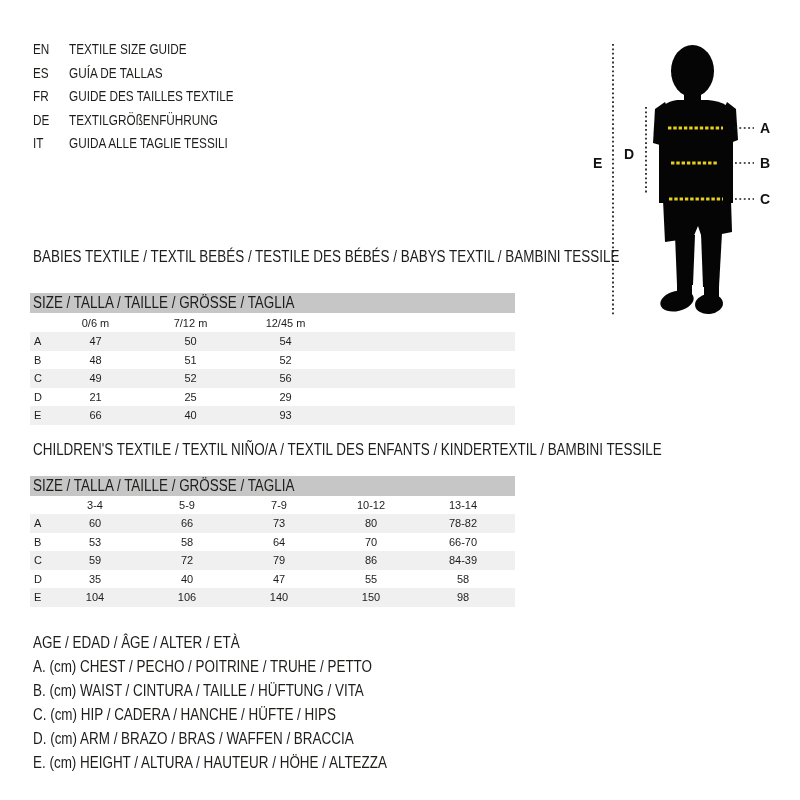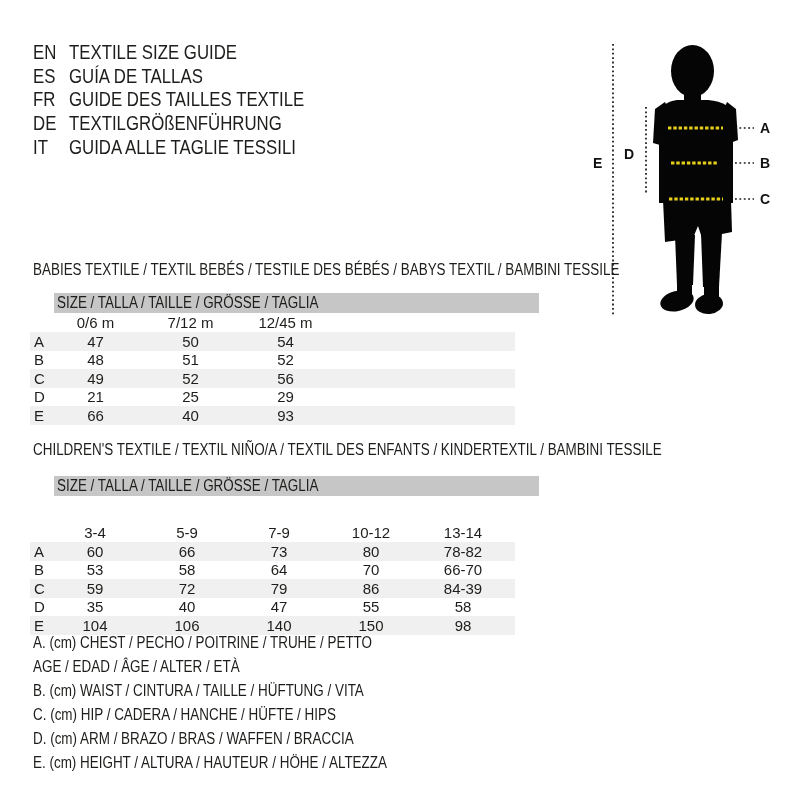--- a/index.html
+++ b/index.html
@@ -2,42 +2,42 @@
 <html><head>
 <meta charset="utf-8">
 <style>
   html,body{margin:0;padding:0;background:#fff;}
   .canvas{position:relative;width:800px;height:800px;background:#ffffff;overflow:hidden;
           font-family:"Liberation Sans",sans-serif;color:#1d1d1b;}
   .cond{display:inline-block;transform:scaleX(.84);transform-origin:0 50%;white-space:nowrap;}
 
   
   .lang-block{position:absolute;left:33px;top:41px;}
-  .lang-row{display:flex;height:23.6px;align-items:center;font-size:20px;}
+  .lang-row{display:flex;height:23.6px;align-items:flex-start;font-size:14px;}
   .lang-code{width:36px;flex:0 0 36px;}
 
   
   .figure{position:absolute;left:585px;top:30px;width:215px;height:300px;}
 
   
   .section-title{position:absolute;left:33px;height:18px;font-size:16px;line-height:18px;}
-  .title-babies{top:261px;}
+  .title-babies{top:248px;}
   .title-children{top:441px;}
 
   
   .size-bar{position:absolute;left:30px;width:485px;height:20px;background:#c6c6c6;
-            font-size:16px;line-height:20px;padding-left:3px;box-sizing:border-box;margin-left:24px;}
+            font-size:16px;line-height:20px;padding-left:3px;box-sizing:border-box;}
   .bar-babies{top:293px;}
   .bar-children{top:476px;}
 
   
   table.size-table{position:absolute;left:30px;width:485px;border-collapse:collapse;table-layout:fixed;
-                   font-size:15px;}
+                   font-size:11px;}
   .table-babies{top:313px;}
-  .table-children{top:523px;}
+  .table-children{top:495px;}
   .size-table th,.size-table td{padding:0;font-weight:normal;text-align:center;}
   .size-table thead tr{height:19px;}
   .size-table tbody tr{height:18.5px;}
   .size-table tbody tr:nth-child(odd){background:#f0f0f0;}
   .size-table .rowlab{text-align:left;padding-left:4px;}
 
   
   .legend{position:absolute;left:33px;top:631px;}
   .legend-line{height:24px;line-height:24px;font-size:16px;}
 </style>
@@ -242,21 +242,21 @@
         <td>106</td>
         <td>140</td>
         <td>150</td>
         <td>98</td>
           <td></td>
       </tr>
     </tbody>
   </table>
 
   <div class="legend">
+    <div class="legend-line"><span class="cond">AGE / EDAD / ÂGE / ALTER / ETÀ</span></div>
     <div class="legend-line"><span class="cond">A. (cm) CHEST / PECHO / POITRINE / TRUHE / PETTO</span></div>
-    <div class="legend-line"><span class="cond">AGE / EDAD / ÂGE / ALTER / ETÀ</span></div>
     <div class="legend-line"><span class="cond">B. (cm) WAIST / CINTURA / TAILLE / HÜFTUNG / VITA</span></div>
     <div class="legend-line"><span class="cond">C. (cm) HIP / CADERA / HANCHE / HÜFTE / HIPS</span></div>
     <div class="legend-line"><span class="cond">D. (cm) ARM / BRAZO / BRAS / WAFFEN / BRACCIA</span></div>
     <div class="legend-line"><span class="cond">E. (cm) HEIGHT / ALTURA / HAUTEUR / HÖHE / ALTEZZA</span></div>
   </div>
 
 </div>
 
 </body></html>

